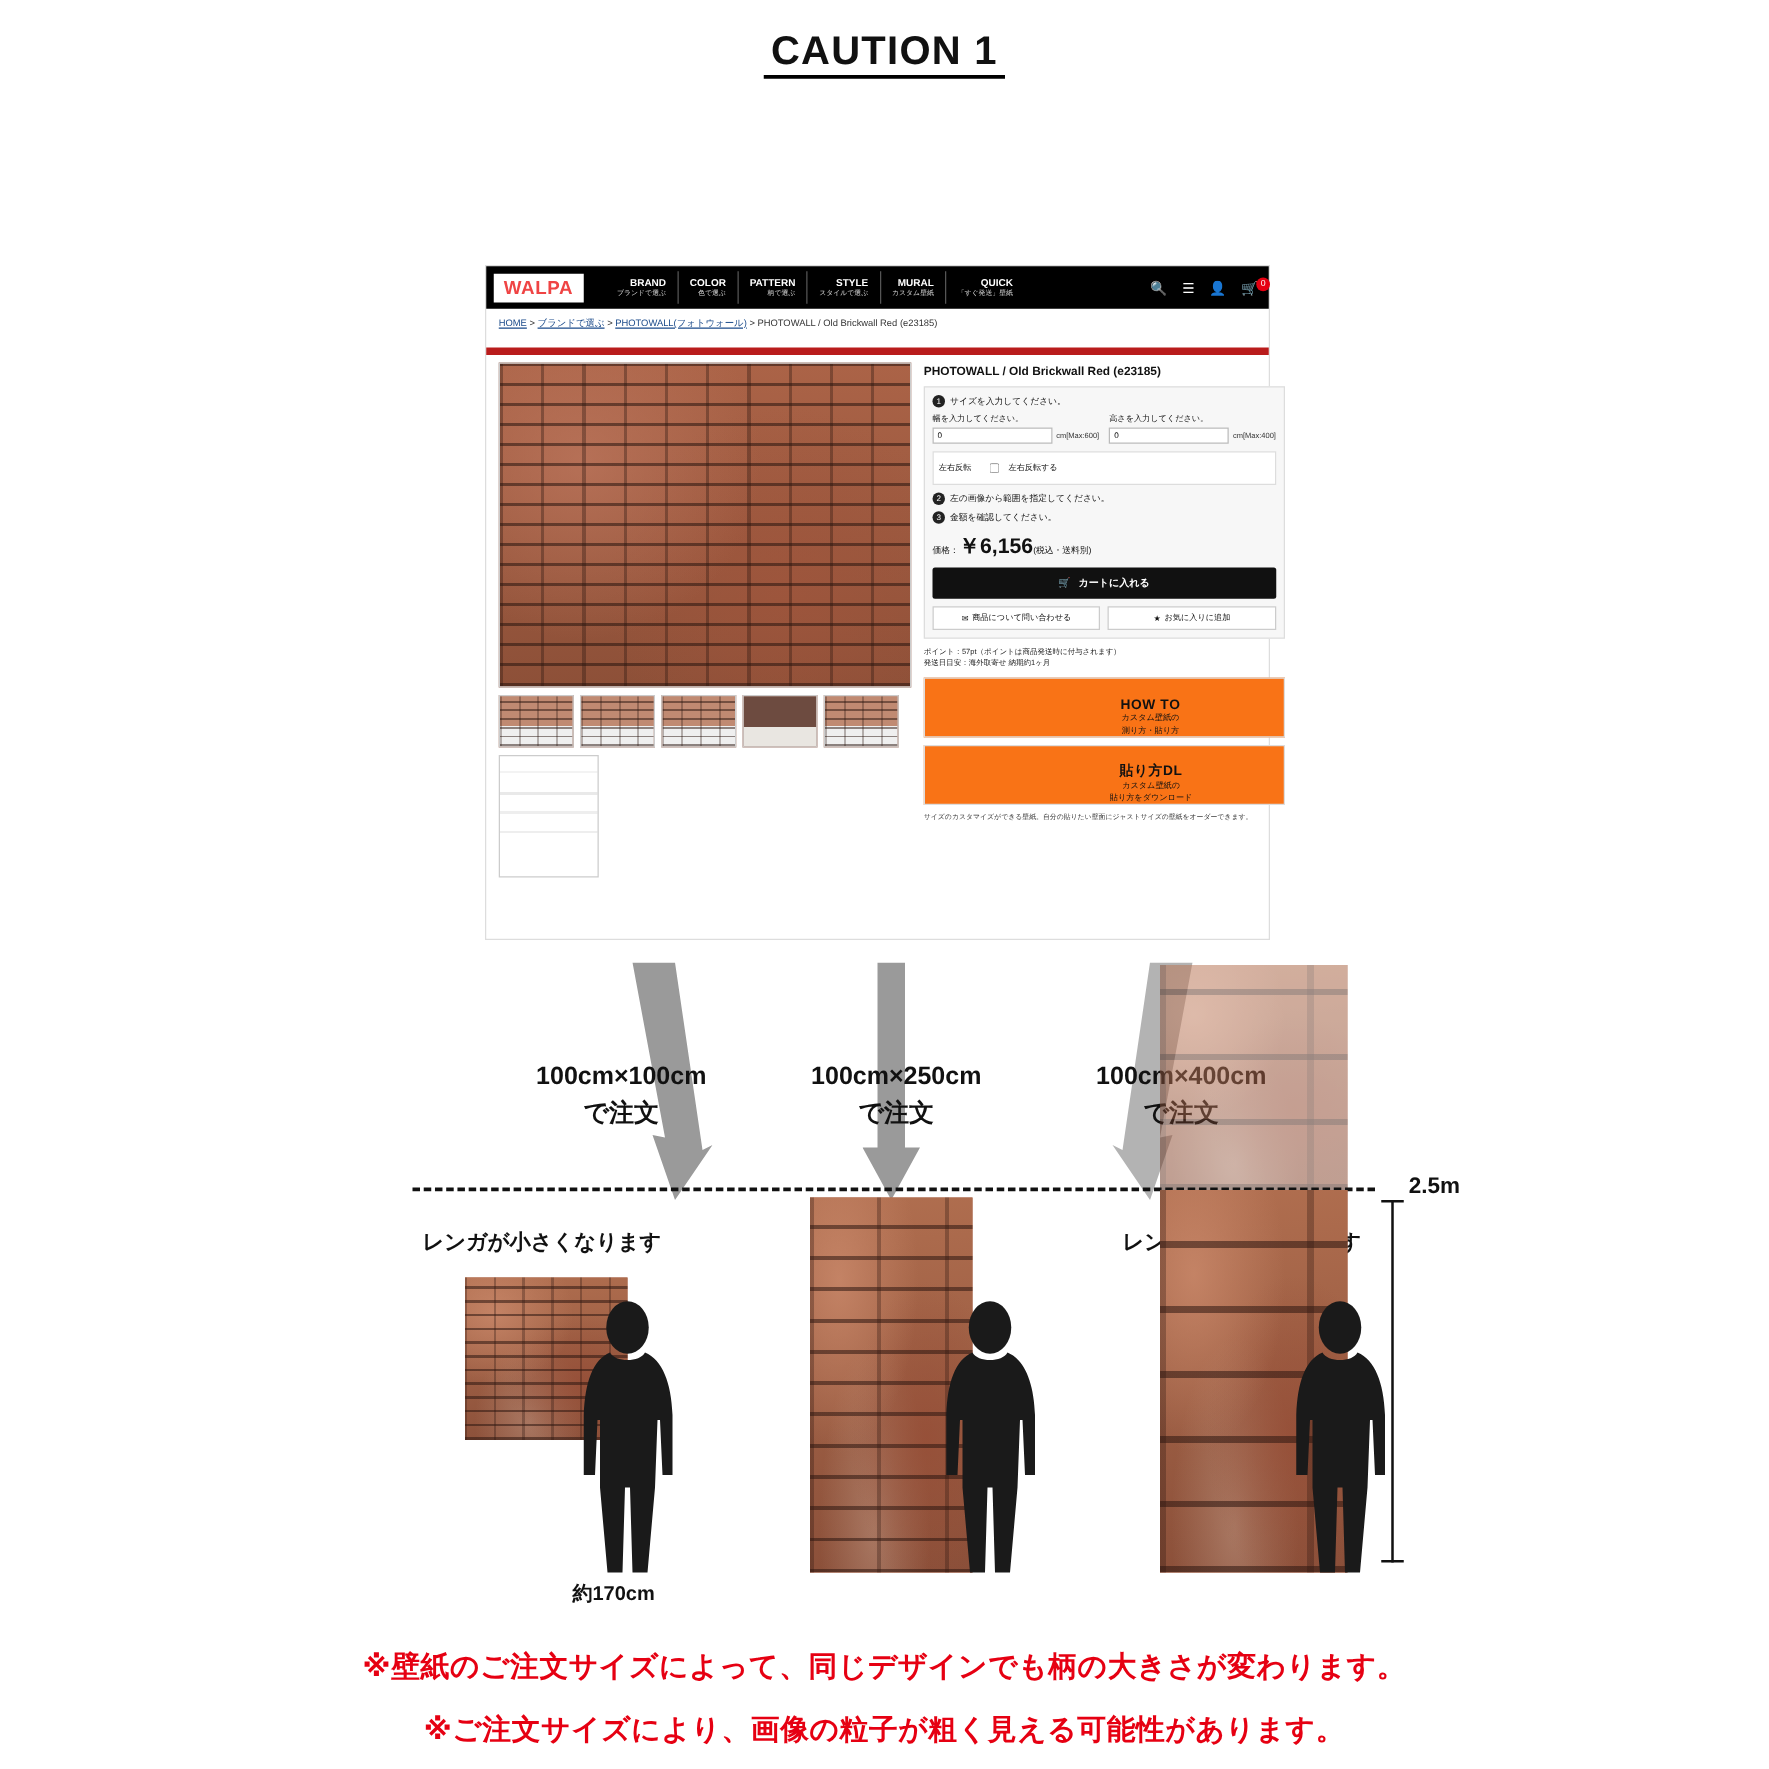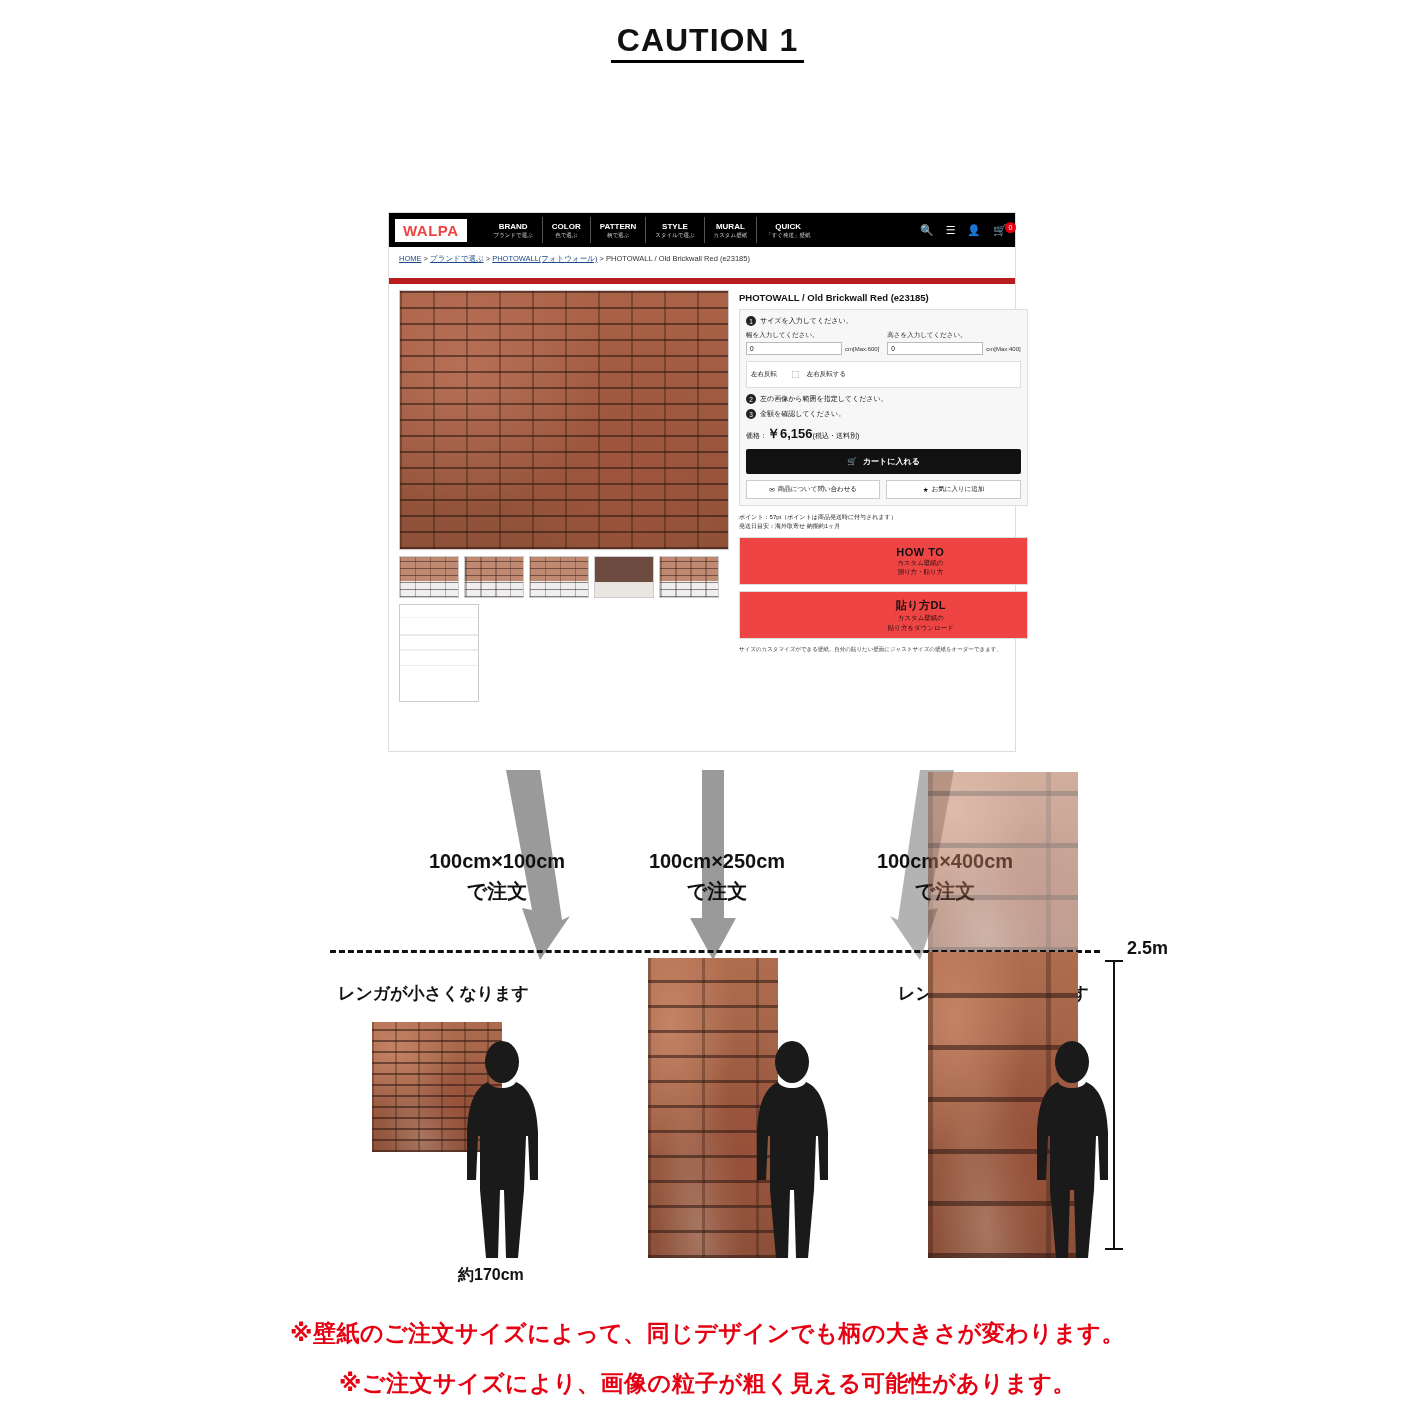--- a/index.html
+++ b/index.html
@@ -38,21 +38,21 @@
     height:34px;background:#000;color:#fff;display:flex;align-items:center;
     position:relative;
   }
   .shot .logo{
     background:#fff;color:#ef4444;font-weight:bold;font-size:15px;
     padding:3px 8px;margin-left:6px;letter-spacing:.5px;
   }
   .shot .navitems{display:flex;align-items:stretch;margin-left:18px;height:26px;}
   .shot .navitem{
     padding:0 9px;border-left:1px solid #555;display:flex;flex-direction:column;
-    justify-content:center;align-items:center;line-height:1.25;
+    justify-content:center;align-items:flex-end;line-height:1.25;
   }
   .shot .navitem:first-child{border-left:none;}
   .shot .navitem .en{font-size:8px;font-weight:bold;}
   .shot .navitem .jp{font-size:5.5px;color:#ddd;}
   .shot .navicons{position:absolute;right:8px;display:flex;align-items:center;gap:12px;}
   .shot .navicons .ic{font-size:11px;color:#fff;}
   .shot .cartwrap{position:relative;}
   .shot .cartbadge{
     position:absolute;right:-9px;top:-2px;background:#e60012;color:#fff;
     border-radius:50%;width:11px;height:11px;font-size:7px;
@@ -108,33 +108,33 @@
   .shot .fields{display:flex;gap:8px;font-size:6.5px;margin-bottom:6px;}
   .shot .field{flex:1;}
   .shot .flabel{margin-bottom:2px;}
   .shot .frow{display:flex;align-items:center;gap:3px;}
   .shot .fin{
     flex:1;border:1px solid #bbb;background:#fff;padding:2px 3px;font-size:6.5px;
   }
   .shot .funit{font-size:6px;color:#333;white-space:nowrap;}
   .shot .flip{border:1px solid #ddd;background:#fff;padding:3px 4px;font-size:6.5px;display:flex;gap:8px;align-items:center;margin-bottom:6px;}
   .shot .price{font-size:7px;margin:6px 0;}
-  .shot .price b{font-size:13px;}
+  .shot .price b{font-size:17px;}
   .shot .cartbtn{
     background:#111;color:#fff;text-align:center;padding:7px;border-radius:2px;
     font-size:8px;font-weight:bold;display:flex;align-items:center;justify-content:center;gap:6px;
   }
   .shot .subbtns{display:flex;gap:6px;margin-top:6px;}
   .shot .subbtn{
     flex:1;border:1px solid #ccc;background:#fff;text-align:center;padding:4px;
     font-size:6.5px;display:flex;align-items:center;justify-content:center;gap:3px;
   }
   .shot .ptinfo{font-size:6px;margin-top:7px;line-height:1.5;color:#222;}
   .shot .banner{
-    border:1px solid #ddd;display:flex;height:46px;margin-top:6px;background:#ef4444;align-items:center;
+    border:1px solid #ddd;display:flex;height:46px;margin-top:6px;background:#f97316;align-items:flex-end;
   }
   .shot .banner .bimg{width:74px;background:#3a3a32;}
   .shot .banner .bimg.doc{background:#fff;border-right:1px solid #eee;
     background-image:linear-gradient(180deg,#fff 0 20%,#dfe800 20% 26%,#fff 26% 100%);}
   .shot .banner .btxt{flex:1;text-align:center;display:flex;flex-direction:column;justify-content:center;}
   .shot .banner .bt1{font-size:11px;font-weight:bold;letter-spacing:.5px;}
   .shot .banner .bt2{font-size:6.5px;line-height:1.45;}
   .shot .footnote{font-size:5.5px;color:#333;line-height:1.6;margin-top:6px;}
 
   

